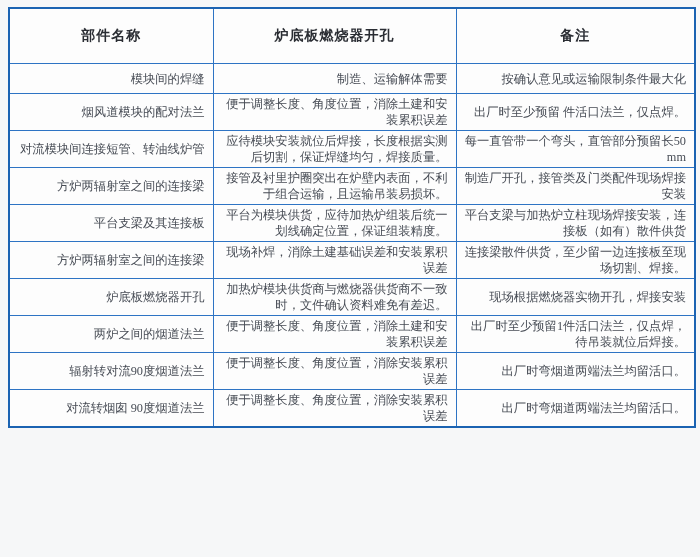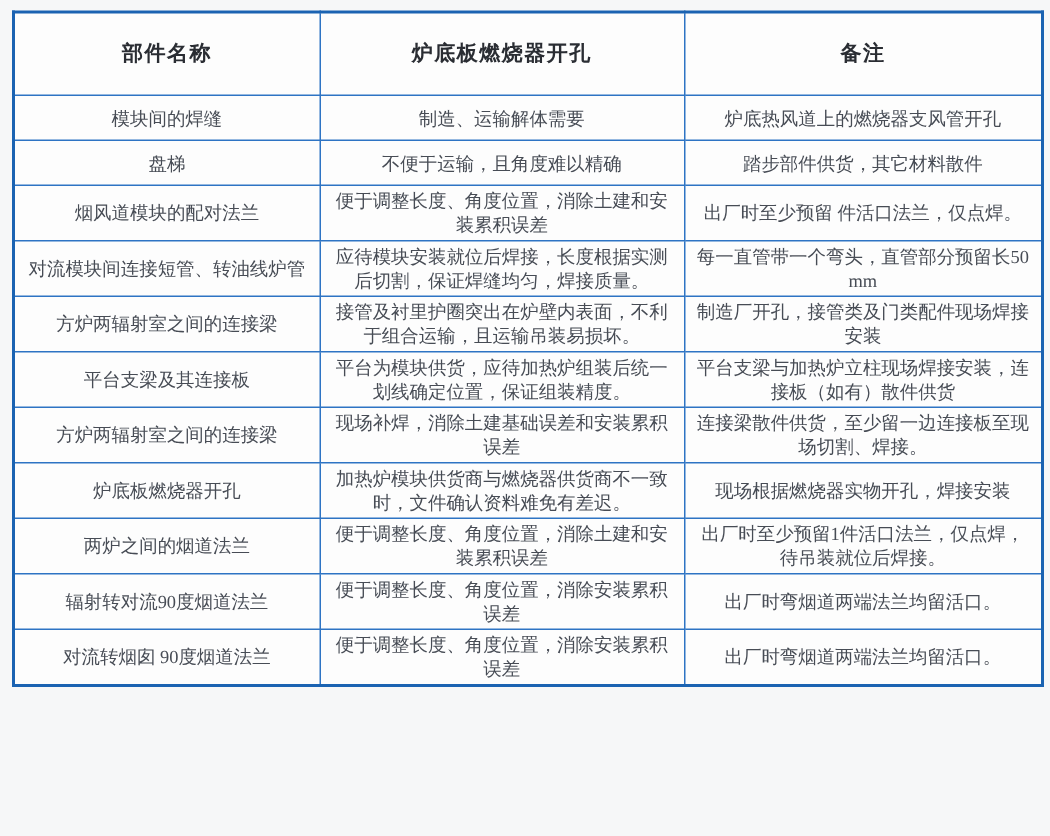--- a/index.html
+++ b/index.html
@@ -42,21 +42,21 @@
     text-align:center;
     padding:18px 6px;
     letter-spacing:1px;
   }
   td{
     border:1px solid var(--border);
     height:30px;
     font-size:12.3px;
     line-height:16px;
     color:var(--body-text);
-    text-align:center;
+    text-align:right;
     vertical-align:middle;
     padding:2px 8px;
     word-break:break-all;
   }
 </style>
 </head>
 <body>
 
 <div class="table-wrap">
   <table>
@@ -69,26 +69,21 @@
       <tr>
         <th>部件名称</th>
         <th>炉底板燃烧器开孔</th>
         <th>备注</th>
       </tr>
     </thead>
     <tbody>
         <tr>
           <td>模块间的焊缝</td>
           <td>制造、运输解体需要</td>
-          <td>炉底热风道上的燃烧器支风管开孔</td>
-        </tr>
-        <tr>
-          <td>盘梯</td>
-          <td>不便于运输，且角度难以精确</td>
-          <td>踏步部件供货，其它材料散件</td>
+          <td>按确认意见或运输限制条件最大化</td>
         </tr>
         <tr>
           <td>烟风道模块的配对法兰</td>
           <td>便于调整长度、角度位置，消除土建和安装累积误差</td>
           <td>出厂时至少预留 件活口法兰，仅点焊。</td>
         </tr>
         <tr>
           <td>对流模块间连接短管、转油线炉管</td>
           <td>应待模块安装就位后焊接，长度根据实测后切割，保证焊缝均匀，焊接质量。</td>
           <td>每一直管带一个弯头，直管部分预留长50mm</td>

